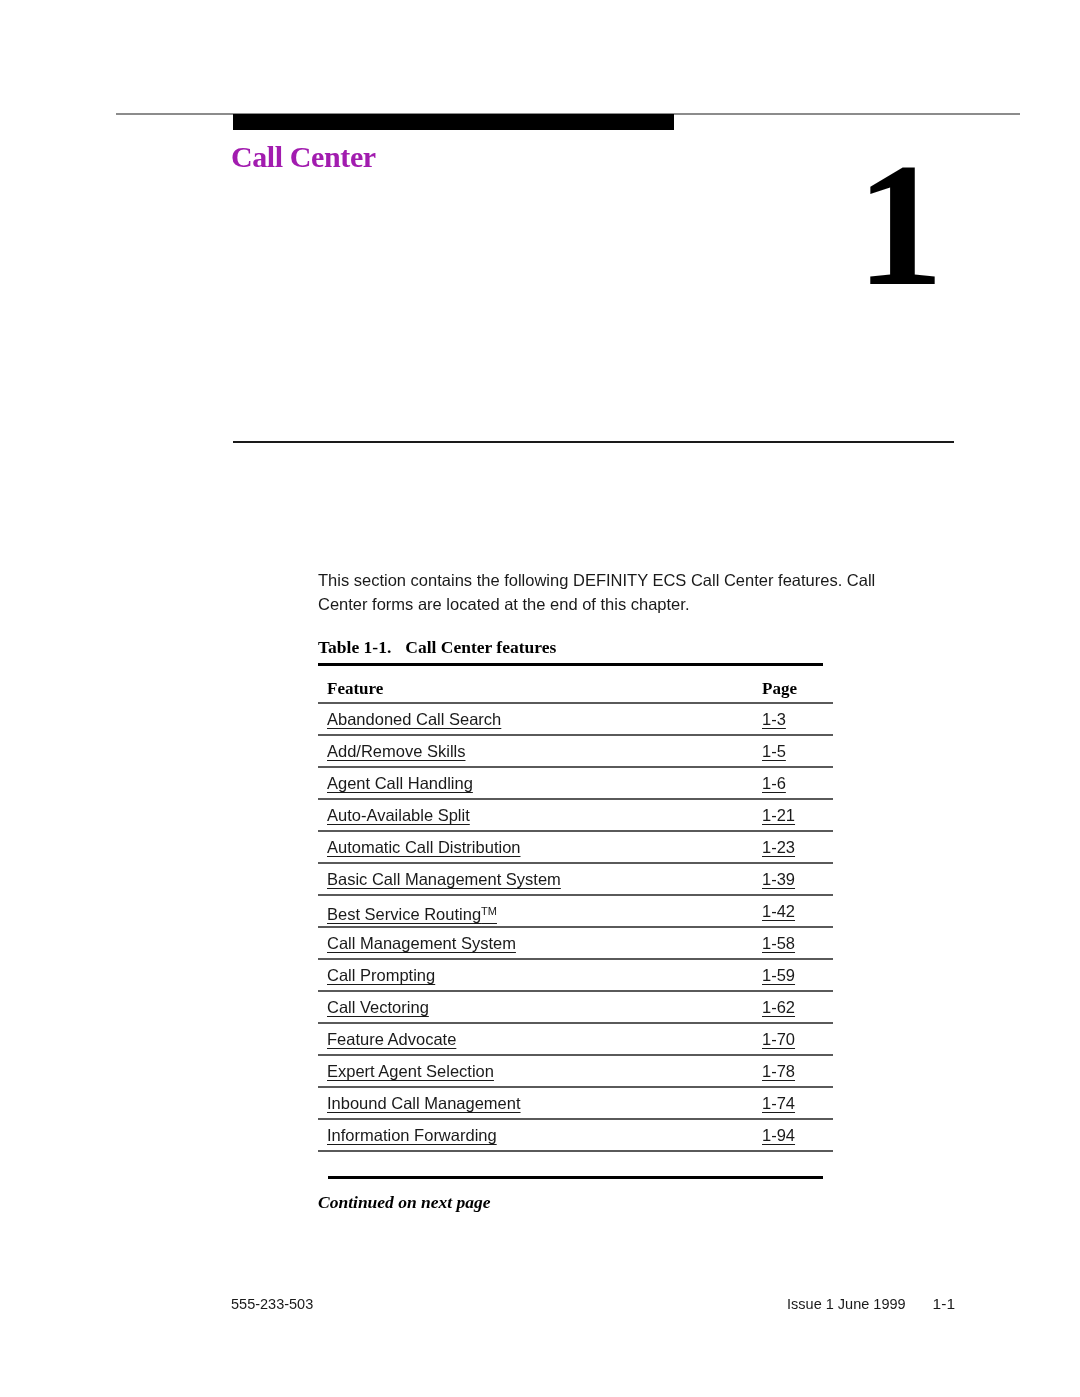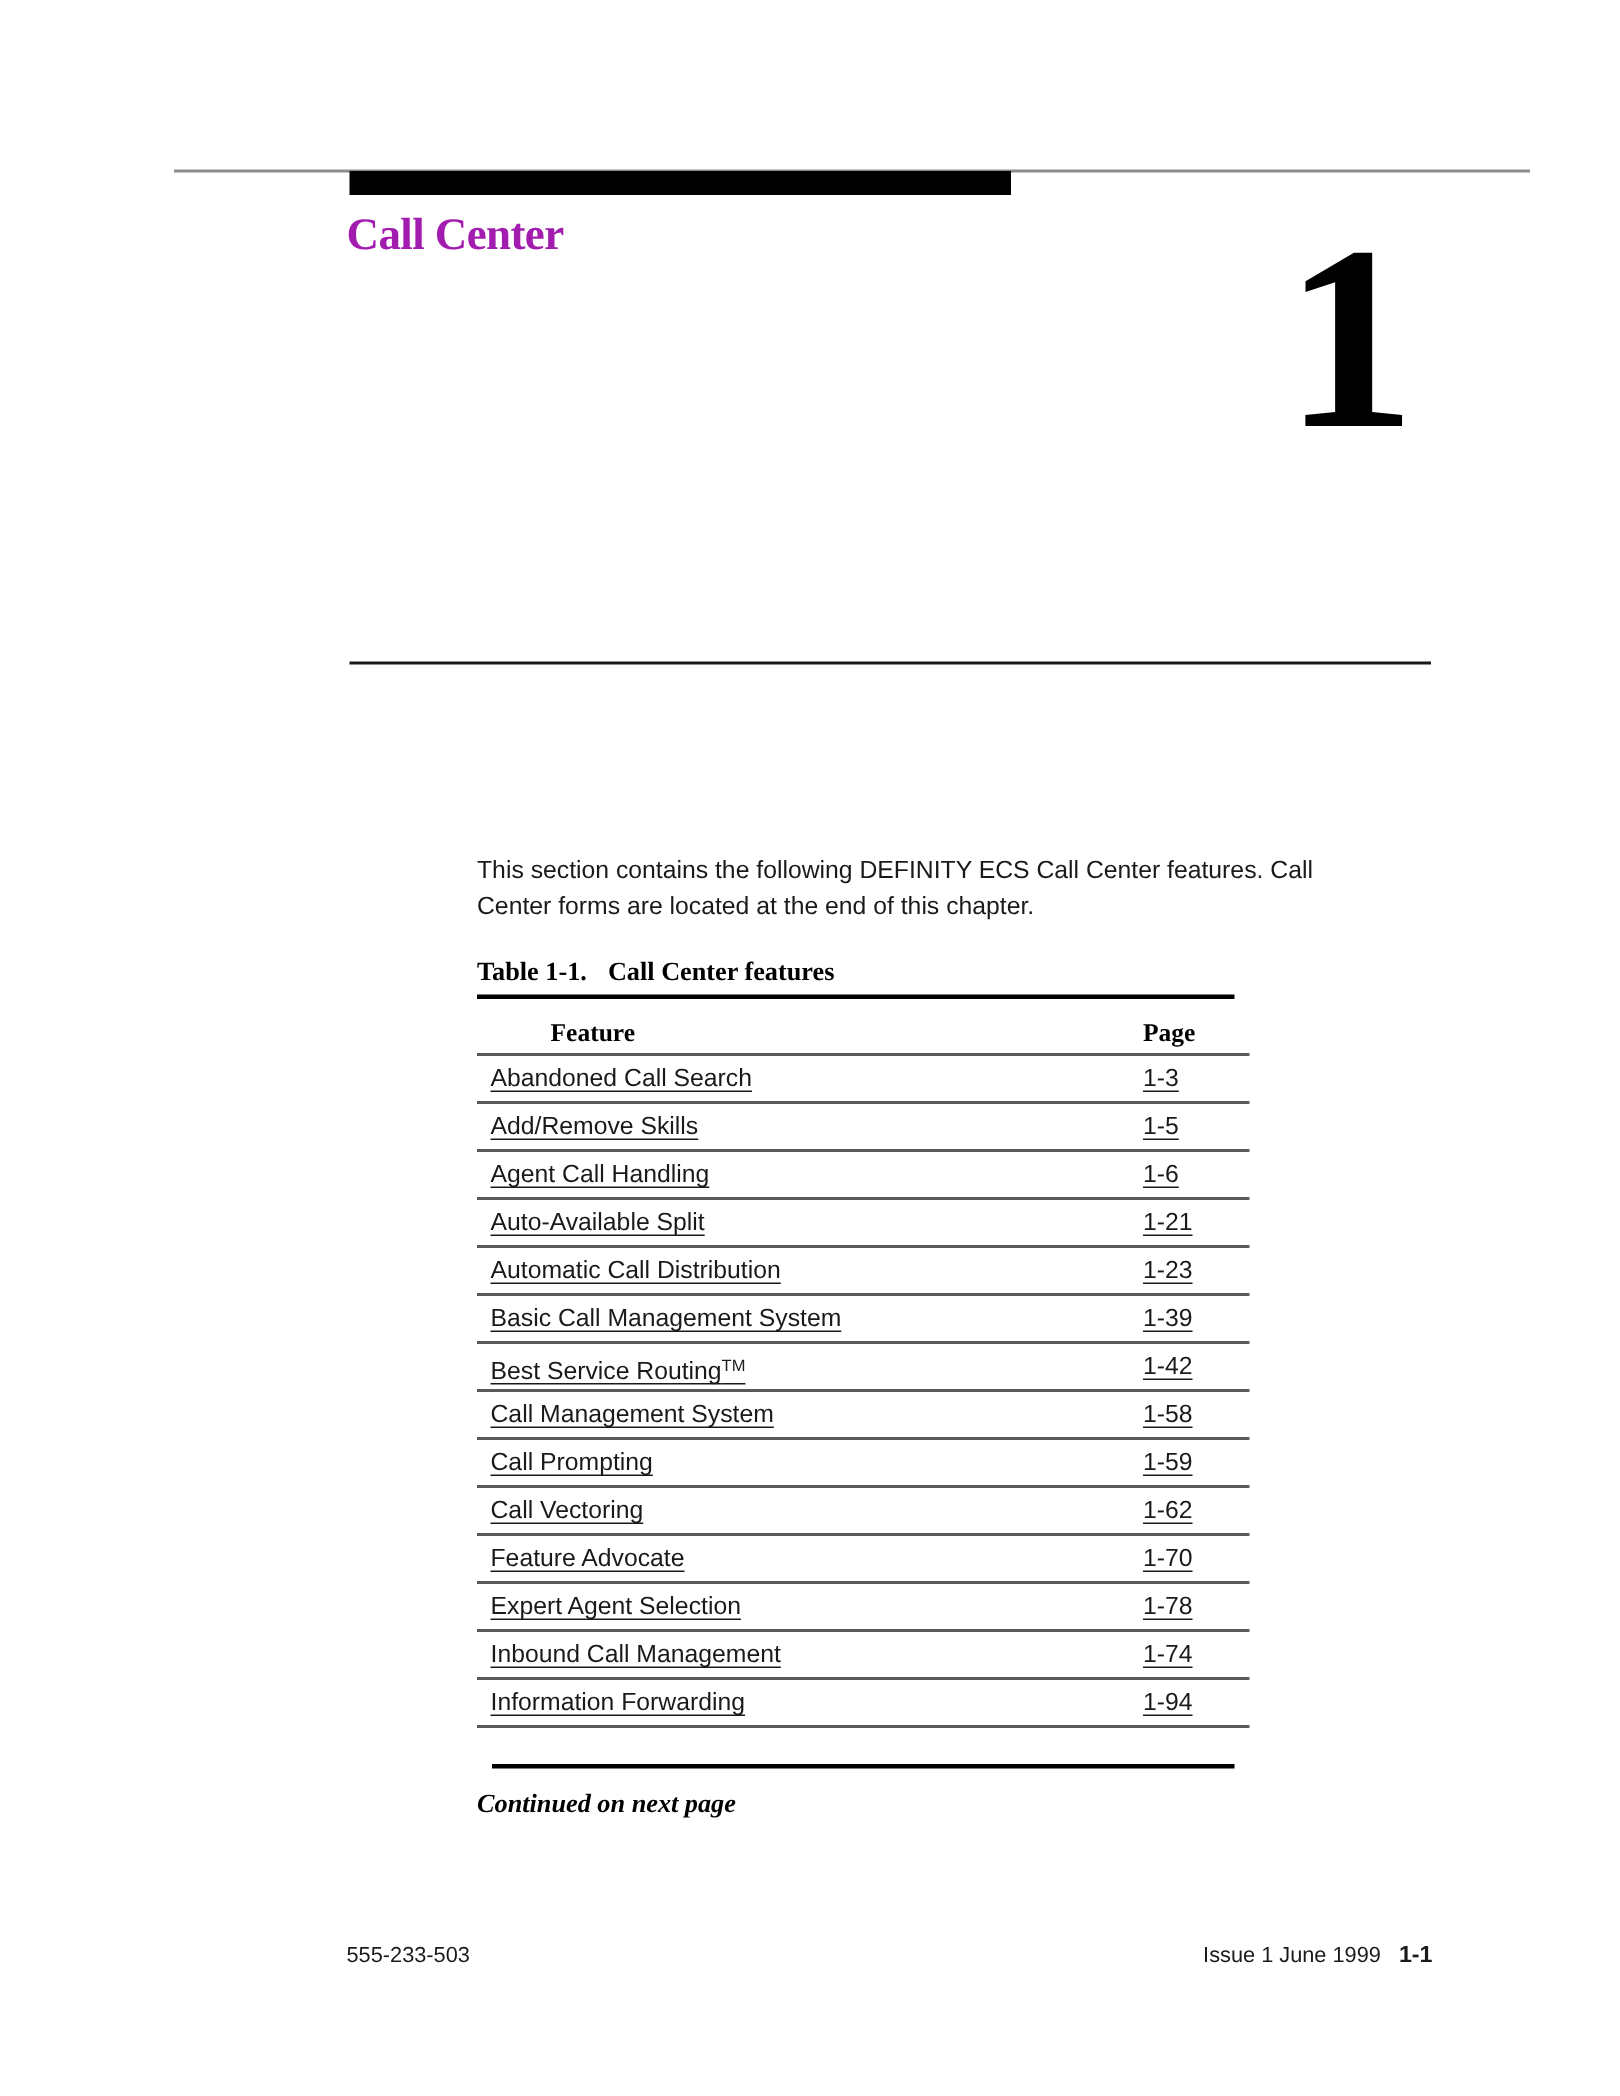--- a/index.html
+++ b/index.html
@@ -119,21 +119,21 @@
     height: 26px;
   }
   .head-cell {
     position: absolute;
     font-family: "Liberation Serif", serif;
     font-weight: bold;
     font-size: 17px;
     line-height: 22px;
     color: #000000;
   }
-  .head-cell.feature { left: 9px; margin-left: 40px; }
+  .head-cell.feature { left: 9px; }
   .head-cell.page { left: 444px; }
 
   .row {
     position: absolute;
     left: 318px;
     width: 515px;
     height: 48px;
   }
   .cell {
     position: absolute;
@@ -179,23 +179,23 @@
   .footer-right {
     position: absolute;
     right: 125px;
     top: 1294px;
     font-size: 14.5px;
     line-height: 20px;
     color: #1a1a1a;
     white-space: nowrap;
   }
   .footer-right .pageno {
-    font-weight: bold;
+    font-weight: normal;
     font-size: 15.5px;
-    margin-left: 12px;
+    margin-left: 27px;
   }
 </style>
 </head>
 <body>
 
 <div class="page">
 
   <div class="top-rule"></div>
   <div class="black-bar"></div>
 

